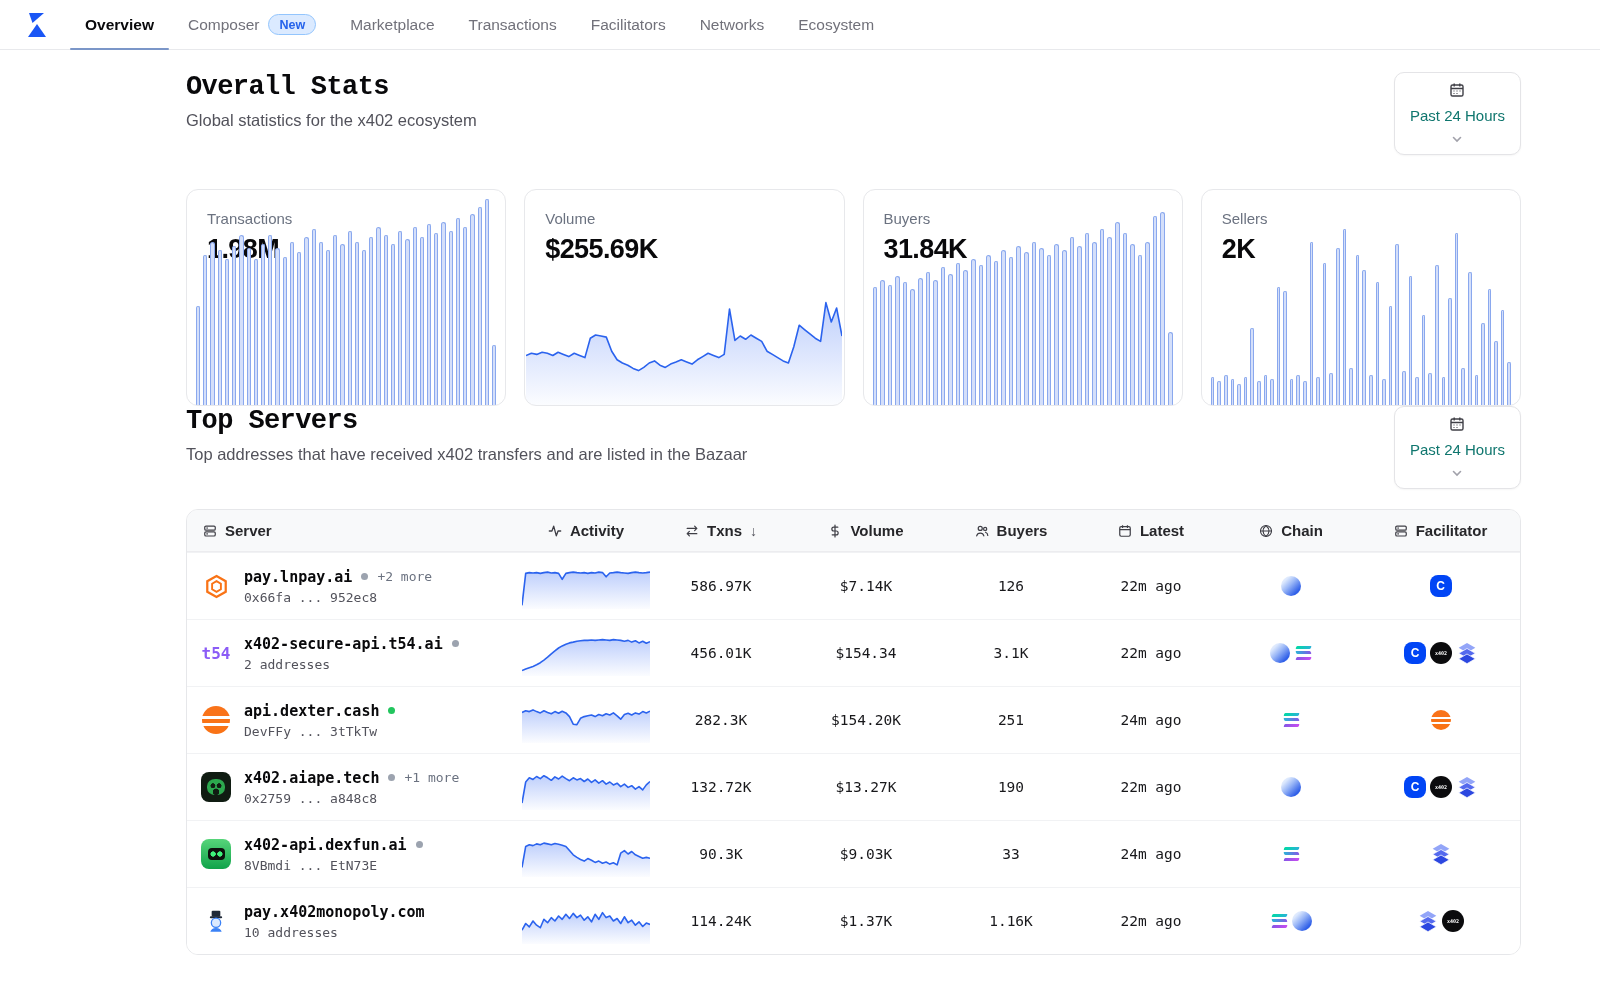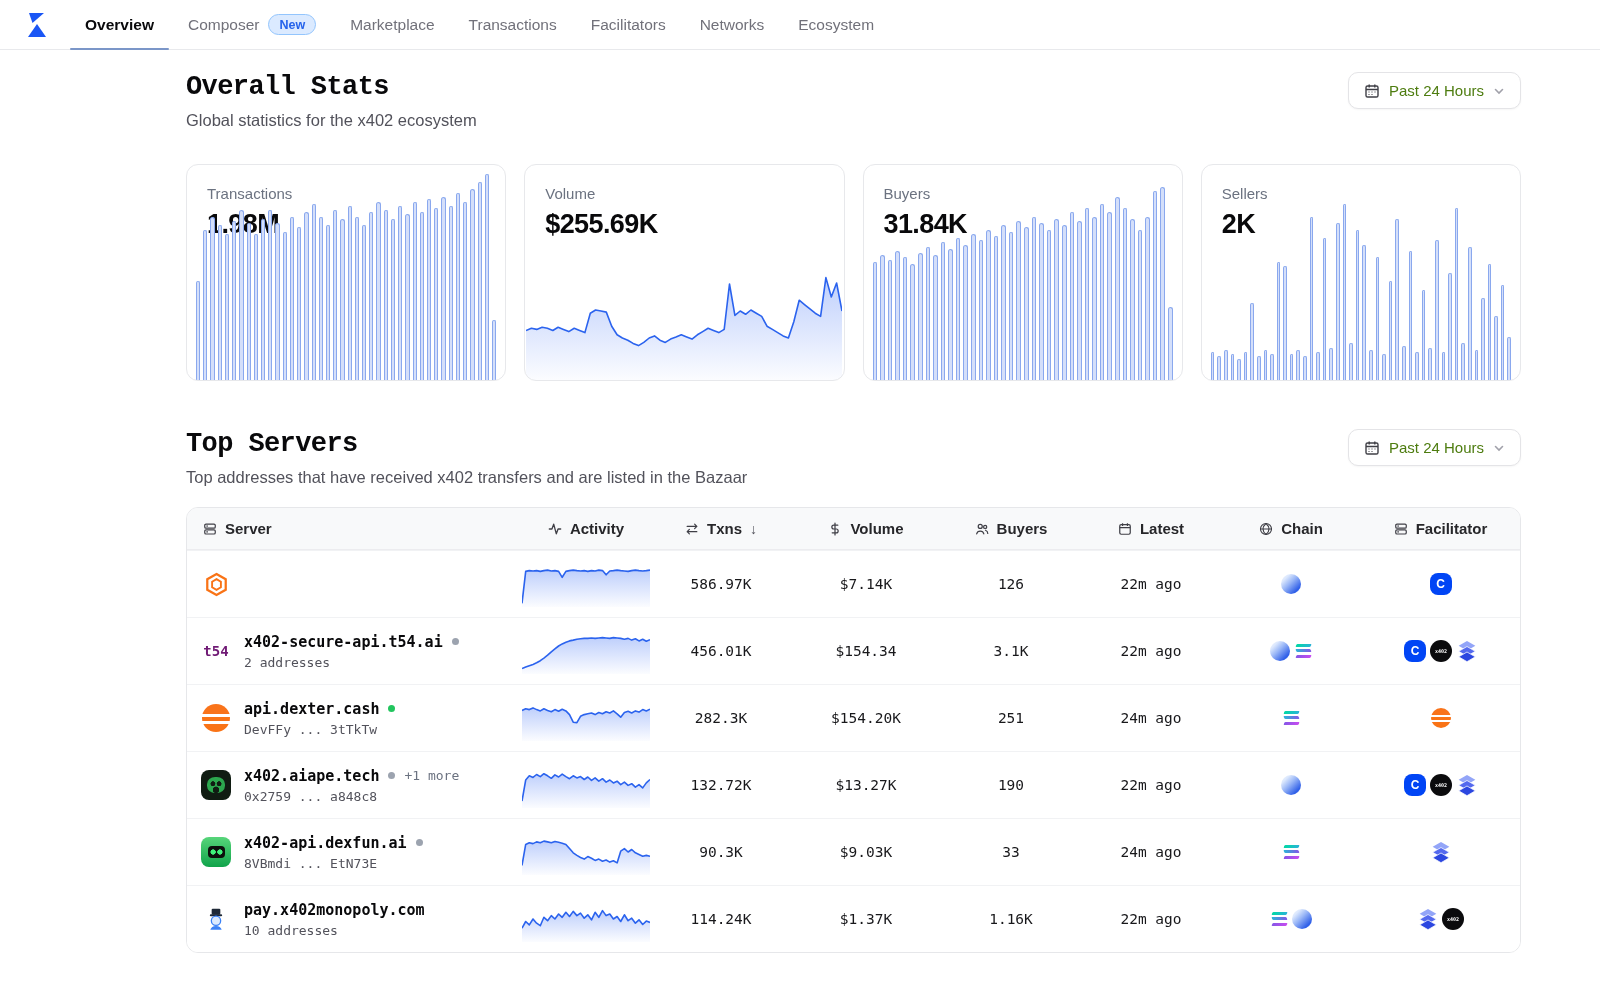--- a/index.html
+++ b/index.html
@@ -17,22 +17,22 @@
     background:#7b96c8; border-radius:2px; }
   .badge-new { margin-left:9px; font-size:12.5px; font-weight:600; color:#2563eb; background:#dbeaff;
     border:1px solid #93c5fd; border-radius:999px; padding:2.5px 10px; }
 
   
   .content { margin-left:186px; width:1335px; padding-top:22px; }
   .sec-head { display:flex; justify-content:space-between; align-items:flex-start; }
   .sec-title { font-size:27px; font-weight:800; letter-spacing:-0.6px; color:#09090b;font-family:Liberation Mono, monospace; }
   .sec-sub { margin-top:9px; font-size:16.5px; color:#52525b; }
   .time-btn { display:flex; align-items:center; gap:9px; background:#fff; border:1px solid #e4e4e7;
-    border-radius:10px; padding:9px 15px; font-size:15px; font-weight:500; color:#4d7c0f;
-    box-shadow:0 1px 2px rgba(0,0,0,.04); cursor:pointer; }
+    border-radius:10px; padding:9px 15px; font-size:15px; font-weight:500; color:#0f766e;
+    box-shadow:0 1px 2px rgba(0,0,0,.04); cursor:pointer;flex-direction:column; }
   .time-btn svg { display:block; }
   .ico { color:#3f3f46; display:inline-flex; }
   .ico svg { display:block; }
 
   
   .cards { display:grid; grid-template-columns:repeat(4,1fr); gap:18px; margin-top:34px; }
   .card { position:relative; height:217px; border:1px solid #e7e8eb; border-radius:12px; overflow:hidden;
     padding:20px 20px 0; background:#fff; }
   .card-label { font-size:15px; color:#6b7280; }
   .card-value { margin-top:7px; font-size:27px; font-weight:800; letter-spacing:-0.6px; color:#09090b; }
@@ -57,21 +57,21 @@
   .sline1 { display:flex; align-items:center; gap:9px; }
   .sname { font-family:"DejaVu Sans Mono",monospace; font-weight:700; font-size:15px; color:#09090b; white-space:nowrap; }
   .dot { width:7px; height:7px; border-radius:50%; display:inline-block; flex:none; }
   .dot-gray { background:#9ca3af; } .dot-green { background:#22c55e; }
   .more { font-family:"DejaVu Sans Mono",monospace; font-size:13px; color:#6b7280; white-space:nowrap; }
   .ssub { font-family:"DejaVu Sans Mono",monospace; font-size:13px; color:#52525b; white-space:nowrap; }
   .spark { display:block; width:128px; height:46px; margin:0 auto; }
 
   
   .avatar { width:30px; height:30px; flex:none; display:flex; align-items:center; justify-content:center; }
-  .av-t54 { font-family:"DejaVu Sans Mono",monospace; font-weight:700; font-size:14px; color:#701a75; }
+  .av-t54 { font-family:"DejaVu Sans Mono",monospace; font-weight:700; font-size:16px; color:#8b5cf6; }
   .av-dexter { width:28px; height:28px; border-radius:50%;
     background:linear-gradient(180deg,#f9731a 0 34%,#fff 34% 46%,#f97316 46% 62%,#fff 62% 72%,#f97316 72% 100%); }
   .av-aiape { background:#101c12; border-radius:8px; }
   .av-aiape i { width:18px; height:16px; border-radius:45%;
     background:radial-gradient(circle at 33% 42%,#101c12 2.2px,transparent 2.7px),
                radial-gradient(circle at 67% 42%,#101c12 2.2px,transparent 2.7px),
                radial-gradient(circle at 50% 80%,#101c12 3px,transparent 3.5px),#2ca84e; }
   .av-dexfun { background:linear-gradient(180deg,#57d57a,#10a34a); border-radius:8px; }
   .av-dexfun i { width:17px; height:12px; border-radius:4px;
     background:radial-gradient(circle at 30% 50%,#3ef07a 2.4px,transparent 2.9px),
@@ -310,21 +310,21 @@
           <i style="height:14%"></i>
           <i style="height:38%"></i>
           <i style="height:54%"></i>
           <i style="height:30%"></i>
           <i style="height:44%"></i>
           <i style="height:20%"></i>
         </div>
     </div>
   </div>
 
-  <div class="sec-head" style="margin-top:48px;">
+  <div class="sec-head" style="">
     <div>
       <div class="sec-title">Top Servers</div>
       <div class="sec-sub">Top addresses that have received x402 transfers and are listed in the Bazaar</div>
     </div>
     <button class="time-btn">
       <span class="ico">
         <svg width="16" height="16" viewBox="0 0 16 16" fill="none" stroke="#3f3f46" stroke-width="1.4">
             <rect x="2" y="3" width="12" height="11" rx="1.6"></rect>
             <path d="M2 6.5h12M5.2 1.5v3M10.8 1.5v3"></path>
             <path d="M4.5 9h1M7.5 9h1M10.5 9h1M4.5 11.5h1M7.5 11.5h1" stroke-width="1.1"></path>
@@ -420,20 +420,28 @@
     </div>
 
     <div class="trow">
       <div class="cell server-cell">
         <span class="avatar">
           <svg width="27" height="27" viewBox="0 0 24 24" fill="none" stroke="#f97316">
               <polygon points="12,2.6 20.2,7.3 20.2,16.7 12,21.4 3.8,16.7 3.8,7.3" stroke-width="2"></polygon>
               <polygon points="12,7.2 15.9,9.5 15.9,14.5 12,16.8 8.1,14.5 8.1,9.5" stroke-width="1.7"></polygon>
             </svg>
         </span>
+        <span class="server-text">
+          <span class="sline1">
+            <span class="sname">pay.lnpay.ai</span>
+            <i class="dot dot-gray"></i>
+            <span class="more">+2 more</span>
+          </span>
+          <span class="ssub">0x66fa ... 952ec8</span>
+        </span>
       </div>
       <div class="cell">
           <span class="spark"><svg width="128" height="46">
               <defs>
                 <linearGradient id="grad1" x1="0" y1="0" x2="0" y2="1">
                   <stop offset="0" stop-color="rgba(59,110,245,0.33)"></stop>
                   <stop offset="1" stop-color="rgba(59,110,245,0.02)"></stop>
                 </linearGradient>
               </defs>
               <path d="M0.0 42.3 L3.7 10.4 L7.3 9.6 L11.0 10.0 L14.6 9.6 L18.3 10.4 L21.9 9.6 L25.6 9.1 L29.3 10.0 L32.9 9.6 L36.6 10.4 L40.2 16.3 L43.9 10.4 L47.5 9.6 L51.2 9.1 L54.9 9.6 L58.5 10.0 L62.2 9.6 L65.8 10.4 L69.5 9.6 L73.1 10.0 L76.8 9.1 L80.5 9.6 L84.1 13.8 L87.8 10.0 L91.4 9.6 L95.1 9.1 L98.7 9.6 L102.4 10.0 L106.1 10.4 L109.7 9.6 L113.4 9.1 L117.0 9.6 L120.7 10.0 L124.3 9.6 L128.0 9.1 L128 46 L0 46 Z" fill="url(#grad1)"></path>

